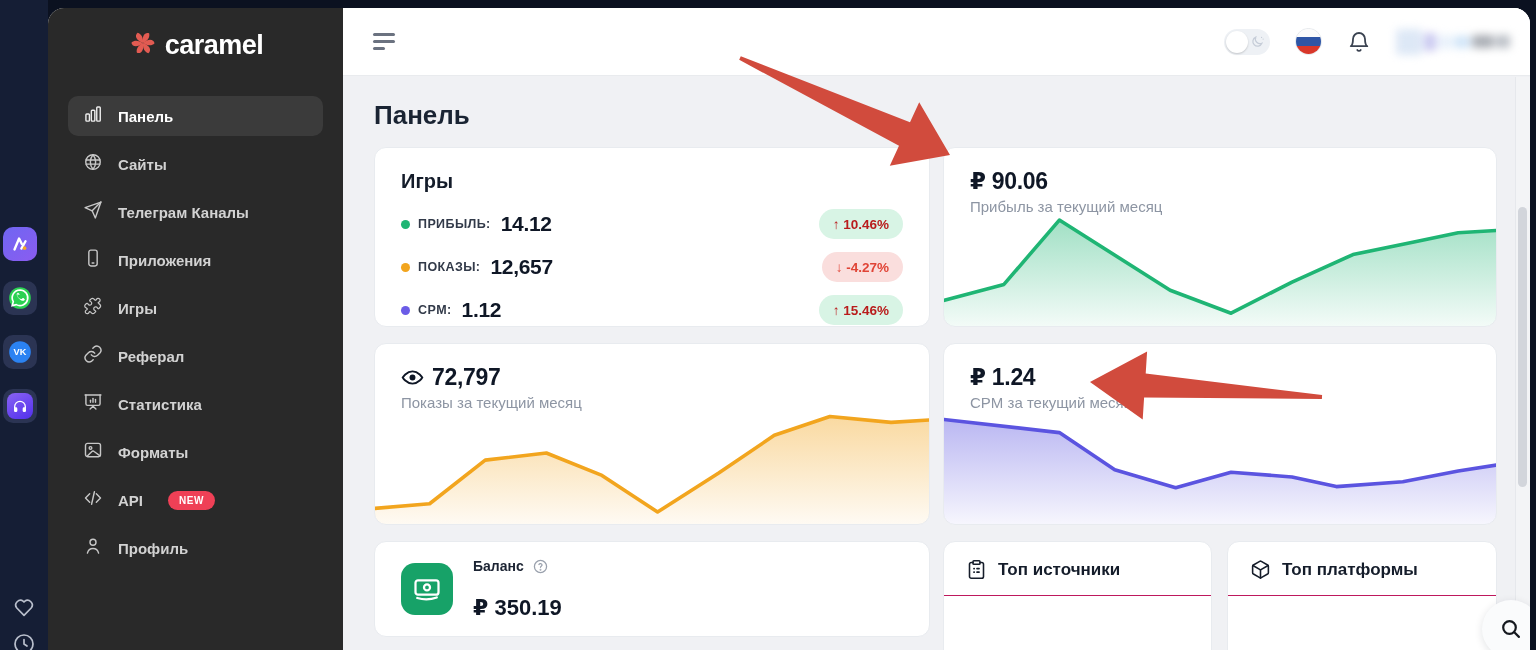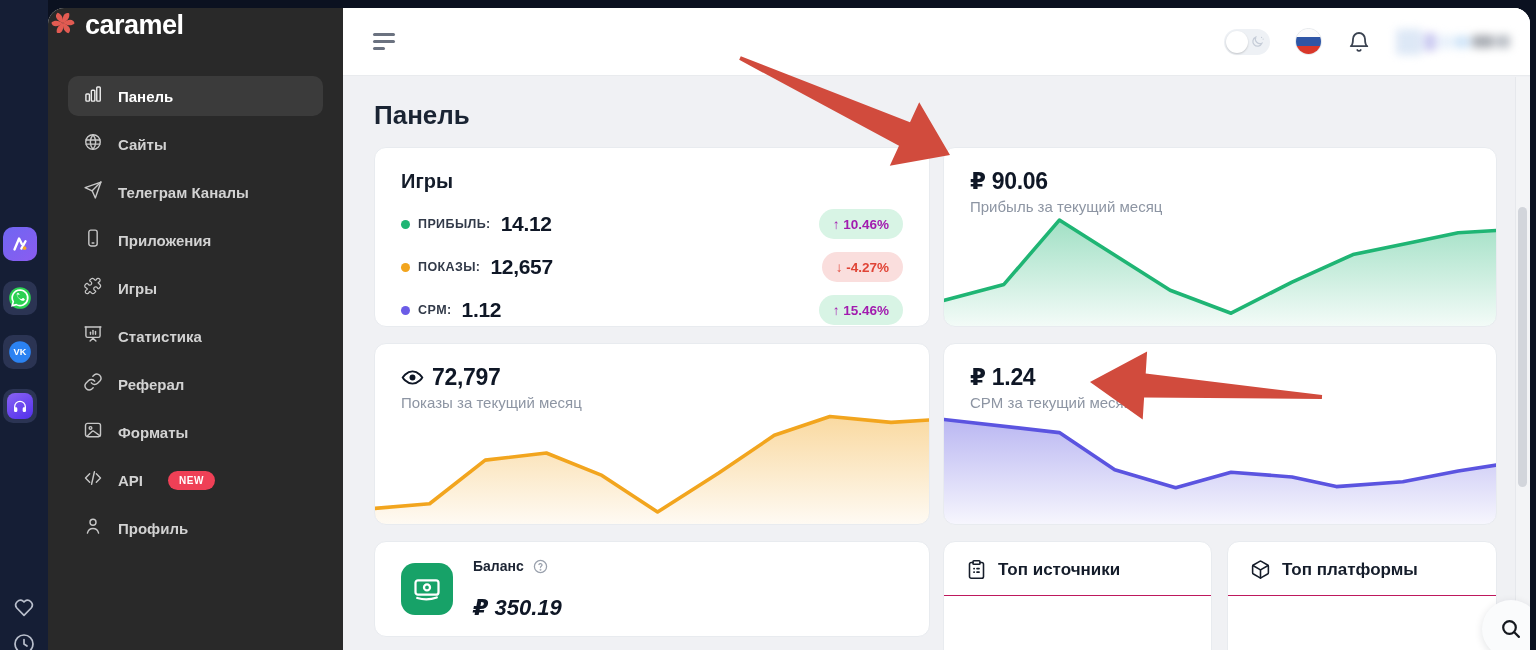--- a/index.html
+++ b/index.html
@@ -16,21 +16,21 @@
   .dock-apps { position:absolute; top:227px; left:0; width:40px; display:flex; flex-direction:column; align-items:center; gap:20px; }
   .dock-app { width:34px; height:34px; border-radius:10px; background:#2b3453; display:flex; align-items:center; justify-content:center; cursor:pointer; }
   .dock-app.grad-k { background:linear-gradient(140deg,#6f66f2,#8b5cf0); }
   .dock-app.grad-h { background:#2b3453; }
   .dock-app.grad-h .inner { width:26px; height:26px; border-radius:8px; background:linear-gradient(150deg,#8a63f2,#5130ee); display:flex; align-items:center; justify-content:center; }
   .dock-footer { position:absolute; bottom:-10px; left:0; width:48px; display:flex; flex-direction:column; align-items:center; gap:9px; }
   
   .app { position:absolute; left:48px; top:8px; right:6px; bottom:0; background:#fff; border-radius:16px 16px 0 0; overflow:hidden; display:flex; }
   
   .sidebar { width:295px; flex:0 0 295px; background:#292929; position:relative; }
-  .logo { display:flex; align-items:center; justify-content:flex-start; gap:7px; }
+  .logo { display:flex; align-items:center; justify-content:center; gap:7px; padding-top:20px; }
   .logo-text { color:#fff; font-size:27px; font-weight:800; letter-spacing:-0.5px; }
   .menu { margin:34px 20px 0 20px; list-style:none; }
   .menu-item { display:flex; align-items:center; gap:15px; height:40px; padding:0 15px; border-radius:10px; margin-bottom:8px; cursor:pointer; }
   .menu-item.active { background:#3b3b3b; }
   .menu-item .mi-label { font-size:15px; font-weight:600; color:#d2d2d2; }
   .menu-item.active .mi-label { color:#ffffff; }
   .mi-badge { margin-left:10px; background:#ef4056; color:#fff; font-size:10px; font-weight:700; letter-spacing:.5px; padding:4px 11px; border-radius:999px; }
   
   .main { flex:1; display:flex; flex-direction:column; background:#f0f1f4; position:relative; overflow:hidden; }
   .topbar { height:68px; flex:0 0 68px; background:#fff; border-bottom:1px solid #e9ebee; display:flex; align-items:center; padding:0 20px 0 30px; }
@@ -55,33 +55,33 @@
   .card { background:#fff; border:1px solid #e8ebef; border-radius:12px; position:relative; overflow:hidden; }
   .h180 { height:180px; } .h182 { height:182px; }
   
   .yc { padding:22px 26px 0 26px; }
   .yc-title { font-size:20px; font-weight:700; color:#141c2a; margin-bottom:16px; }
   .yc-row { display:flex; align-items:center; margin-bottom:13px; }
   .dot { width:9px; height:9px; border-radius:50%; margin-right:8px; flex:0 0 9px; }
   .yc-label { font-size:12.5px; font-weight:700; letter-spacing:.4px; color:#323a49; margin-right:10px; }
   .yc-value { font-size:21px; font-weight:800; color:#0f1726; letter-spacing:-.3px; }
   .badge { margin-left:auto; height:30px; display:flex; align-items:center; padding:0 14px; border-radius:999px; font-size:13.5px; font-weight:700; }
-  .badge.up { background:#d8f4e5; color:#a21caf; }
+  .badge.up { background:#d8f4e5; color:#b91c1c; }
   .badge.down { background:#fadedd; color:#e04436; }
   
   .cc { padding:20px 0 0 26px; }
   .cc-value { display:flex; align-items:center; gap:8px; font-size:23px; font-weight:800; color:#0f1726; letter-spacing:-.3px; }
   .cc-sub { font-size:15px; color:#8d95a3; margin-top:3px; }
   .area-chart { position:absolute; left:-1px; right:-1px; bottom:-1px; width:calc(100% + 2px); display:block; }
   
   .balance { height:96px; display:flex; align-items:center; padding:0 26px; }
   .bal-icon { width:52px; height:52px; border-radius:14px; background:#17a268; display:flex; align-items:center; justify-content:center; flex:0 0 52px; }
   .bal-txt { margin-left:20px; }
   .bal-title { display:flex; align-items:center; gap:8px; font-size:14px; font-weight:600; color:#1c2433; }
-  .bal-value { font-size:22px; font-weight:800; color:#0f1726; margin-top:20px;font-style:italic; }
+  .bal-value { font-size:22px; font-weight:800; color:#0f1726; margin-top:20px; }
   
   .toprow { display:grid; grid-template-columns:269px 270px; column-gap:15px; }
   .topcard { height:140px; }
   .topcard-head { display:flex; align-items:center; gap:11px; padding:17px 22px 15px 22px; border-bottom:1px solid #be185d; }
   .topcard-title { font-size:17px; font-weight:700; color:#141c2a; }
   
   .scroll-track { position:absolute; right:0; top:69px; bottom:0; width:15px; background:#f3f4f6; border-left:1px solid #e6e8ec; }
   .scroll-thumb { position:absolute; right:3px; top:130px; width:9px; height:280px; border-radius:5px; background:#d2d5db; }
   .fab { position:absolute; right:-10px; bottom:-8px; width:58px; height:58px; border-radius:50%; background:#fafbfc; box-shadow:0 2px 8px rgba(20,28,45,.12); display:flex; align-items:center; justify-content:center; z-index:40; cursor:pointer; }
   
@@ -184,35 +184,35 @@
         <span class="mi-label">Приложения</span>
       </li>
       <li class="menu-item">
         <span><svg width="20" height="20" viewBox="0 0 24 24" fill="none" stroke="#c7c7c7" stroke-width="1.6" stroke-linecap="round" stroke-linejoin="round">
               <path d="M19.4 7.9c-.05.32.06.65.29.88l1.57 1.57c.47.47.7 1.09.7 1.7s-.23 1.23-.7 1.7l-1.61 1.61a.98.98 0 0 1-.84.28c-.47-.07-.8-.48-.97-.93a2.5 2.5 0 1 0-3.21 3.21c.45.17.86.5.93.97a.98.98 0 0 1-.28.84l-1.61 1.61c-.47.47-1.09.7-1.7.7s-1.23-.23-1.7-.7l-1.57-1.57a1.03 1.03 0 0 0-.88-.29c-.49.07-.84.5-1.02.97a2.5 2.5 0 1 1-3.24-3.24c.46-.18.9-.53.97-1.02a1.03 1.03 0 0 0-.29-.88L2 13.7A2.4 2.4 0 0 1 1.3 12c0-.62.24-1.23.7-1.7l1.53-1.53c.24-.24.58-.35.92-.3.51.08.88.53 1.07 1.01a2.5 2.5 0 1 0 3.26-3.26c-.48-.2-.93-.56-1.01-1.07-.05-.34.06-.68.3-.92L9.6 2.7c.47-.47 1.08-.7 1.7-.7s1.23.23 1.7.7l1.57 1.57c.23.23.56.34.88.29.49-.07.84-.5 1.02-.97a2.5 2.5 0 1 1 3.24 3.24c-.46.18-.9.53-.97 1.02z" transform="scale(.92) translate(1 1)"></path>
             </svg></span>
         <span class="mi-label">Игры</span>
       </li>
       <li class="menu-item">
         <span><svg width="20" height="20" viewBox="0 0 24 24" fill="none" stroke="#c7c7c7" stroke-width="1.7" stroke-linecap="round" stroke-linejoin="round">
+              <path d="M10 13a5 5 0 0 0 7.5.5l3-3a5 5 0 0 0-7-7l-1.7 1.7"></path>
+              <path d="M14 11a5 5 0 0 0-7.5-.5l-3 3a5 5 0 0 0 7 7l1.7-1.7"></path>
+            </svg></span>
+        <span class="mi-label">Реферал</span>
+      </li>
+      <li class="menu-item">
+        <span><svg width="20" height="20" viewBox="0 0 24 24" fill="none" stroke="#c7c7c7" stroke-width="1.7" stroke-linecap="round" stroke-linejoin="round">
               <path d="M2.5 3.5h19"></path>
               <path d="M20.5 3.5V14a2 2 0 0 1-2 2h-13a2 2 0 0 1-2-2V3.5"></path>
               <path d="M9 12.2V9.8"></path>
               <path d="M12 12.2V7.6"></path>
               <path d="M15 12.2V9"></path>
               <path d="m8.5 20.5 3.5-3.5 3.5 3.5"></path>
             </svg></span>
         <span class="mi-label">Статистика</span>
-      </li>
-      <li class="menu-item">
-        <span><svg width="20" height="20" viewBox="0 0 24 24" fill="none" stroke="#c7c7c7" stroke-width="1.7" stroke-linecap="round" stroke-linejoin="round">
-              <path d="M10 13a5 5 0 0 0 7.5.5l3-3a5 5 0 0 0-7-7l-1.7 1.7"></path>
-              <path d="M14 11a5 5 0 0 0-7.5-.5l-3 3a5 5 0 0 0 7 7l1.7-1.7"></path>
-            </svg></span>
-        <span class="mi-label">Реферал</span>
       </li>
       <li class="menu-item">
         <span><svg width="20" height="20" viewBox="0 0 24 24" fill="none" stroke="#c7c7c7" stroke-width="1.7" stroke-linecap="round" stroke-linejoin="round">
               <rect x="3" y="4" width="18" height="16" rx="2.5"></rect>
               <circle cx="9" cy="9.5" r="1.6"></circle>
               <path d="m5.5 19 5.2-5.2a1.8 1.8 0 0 1 2.6 0L20.5 19"></path>
             </svg></span>
         <span class="mi-label">Форматы</span>
       </li>
       <li class="menu-item">

